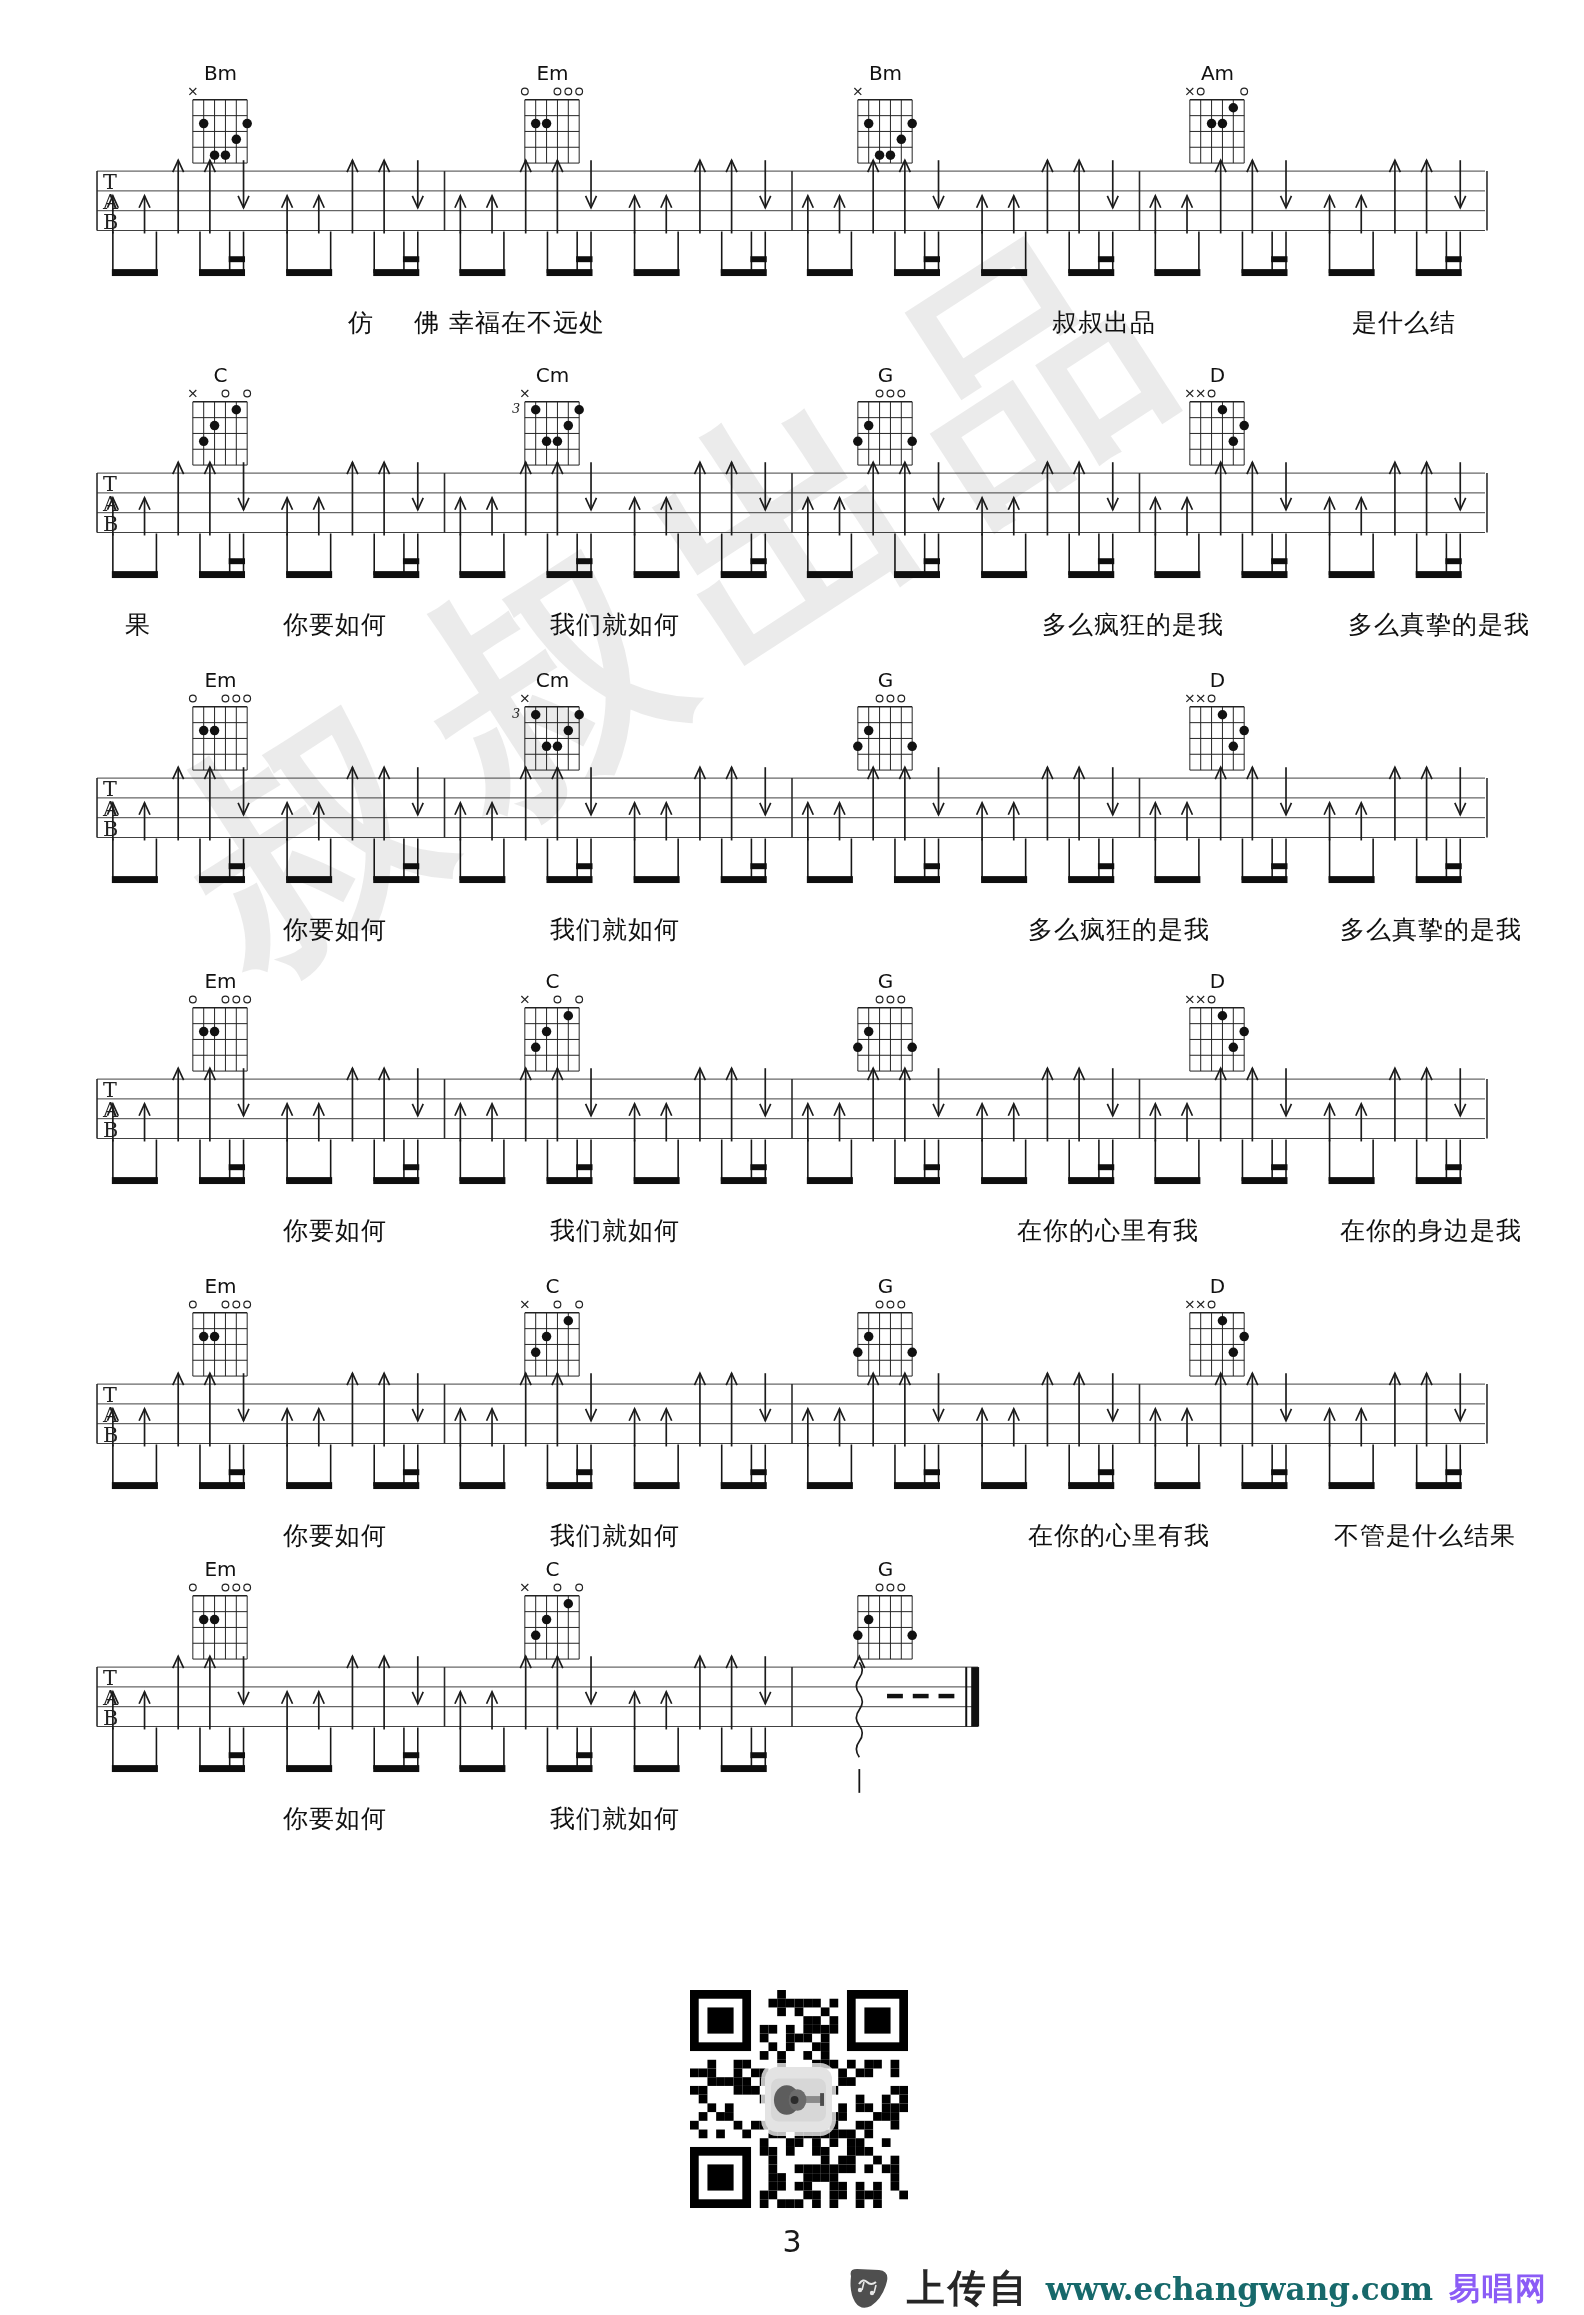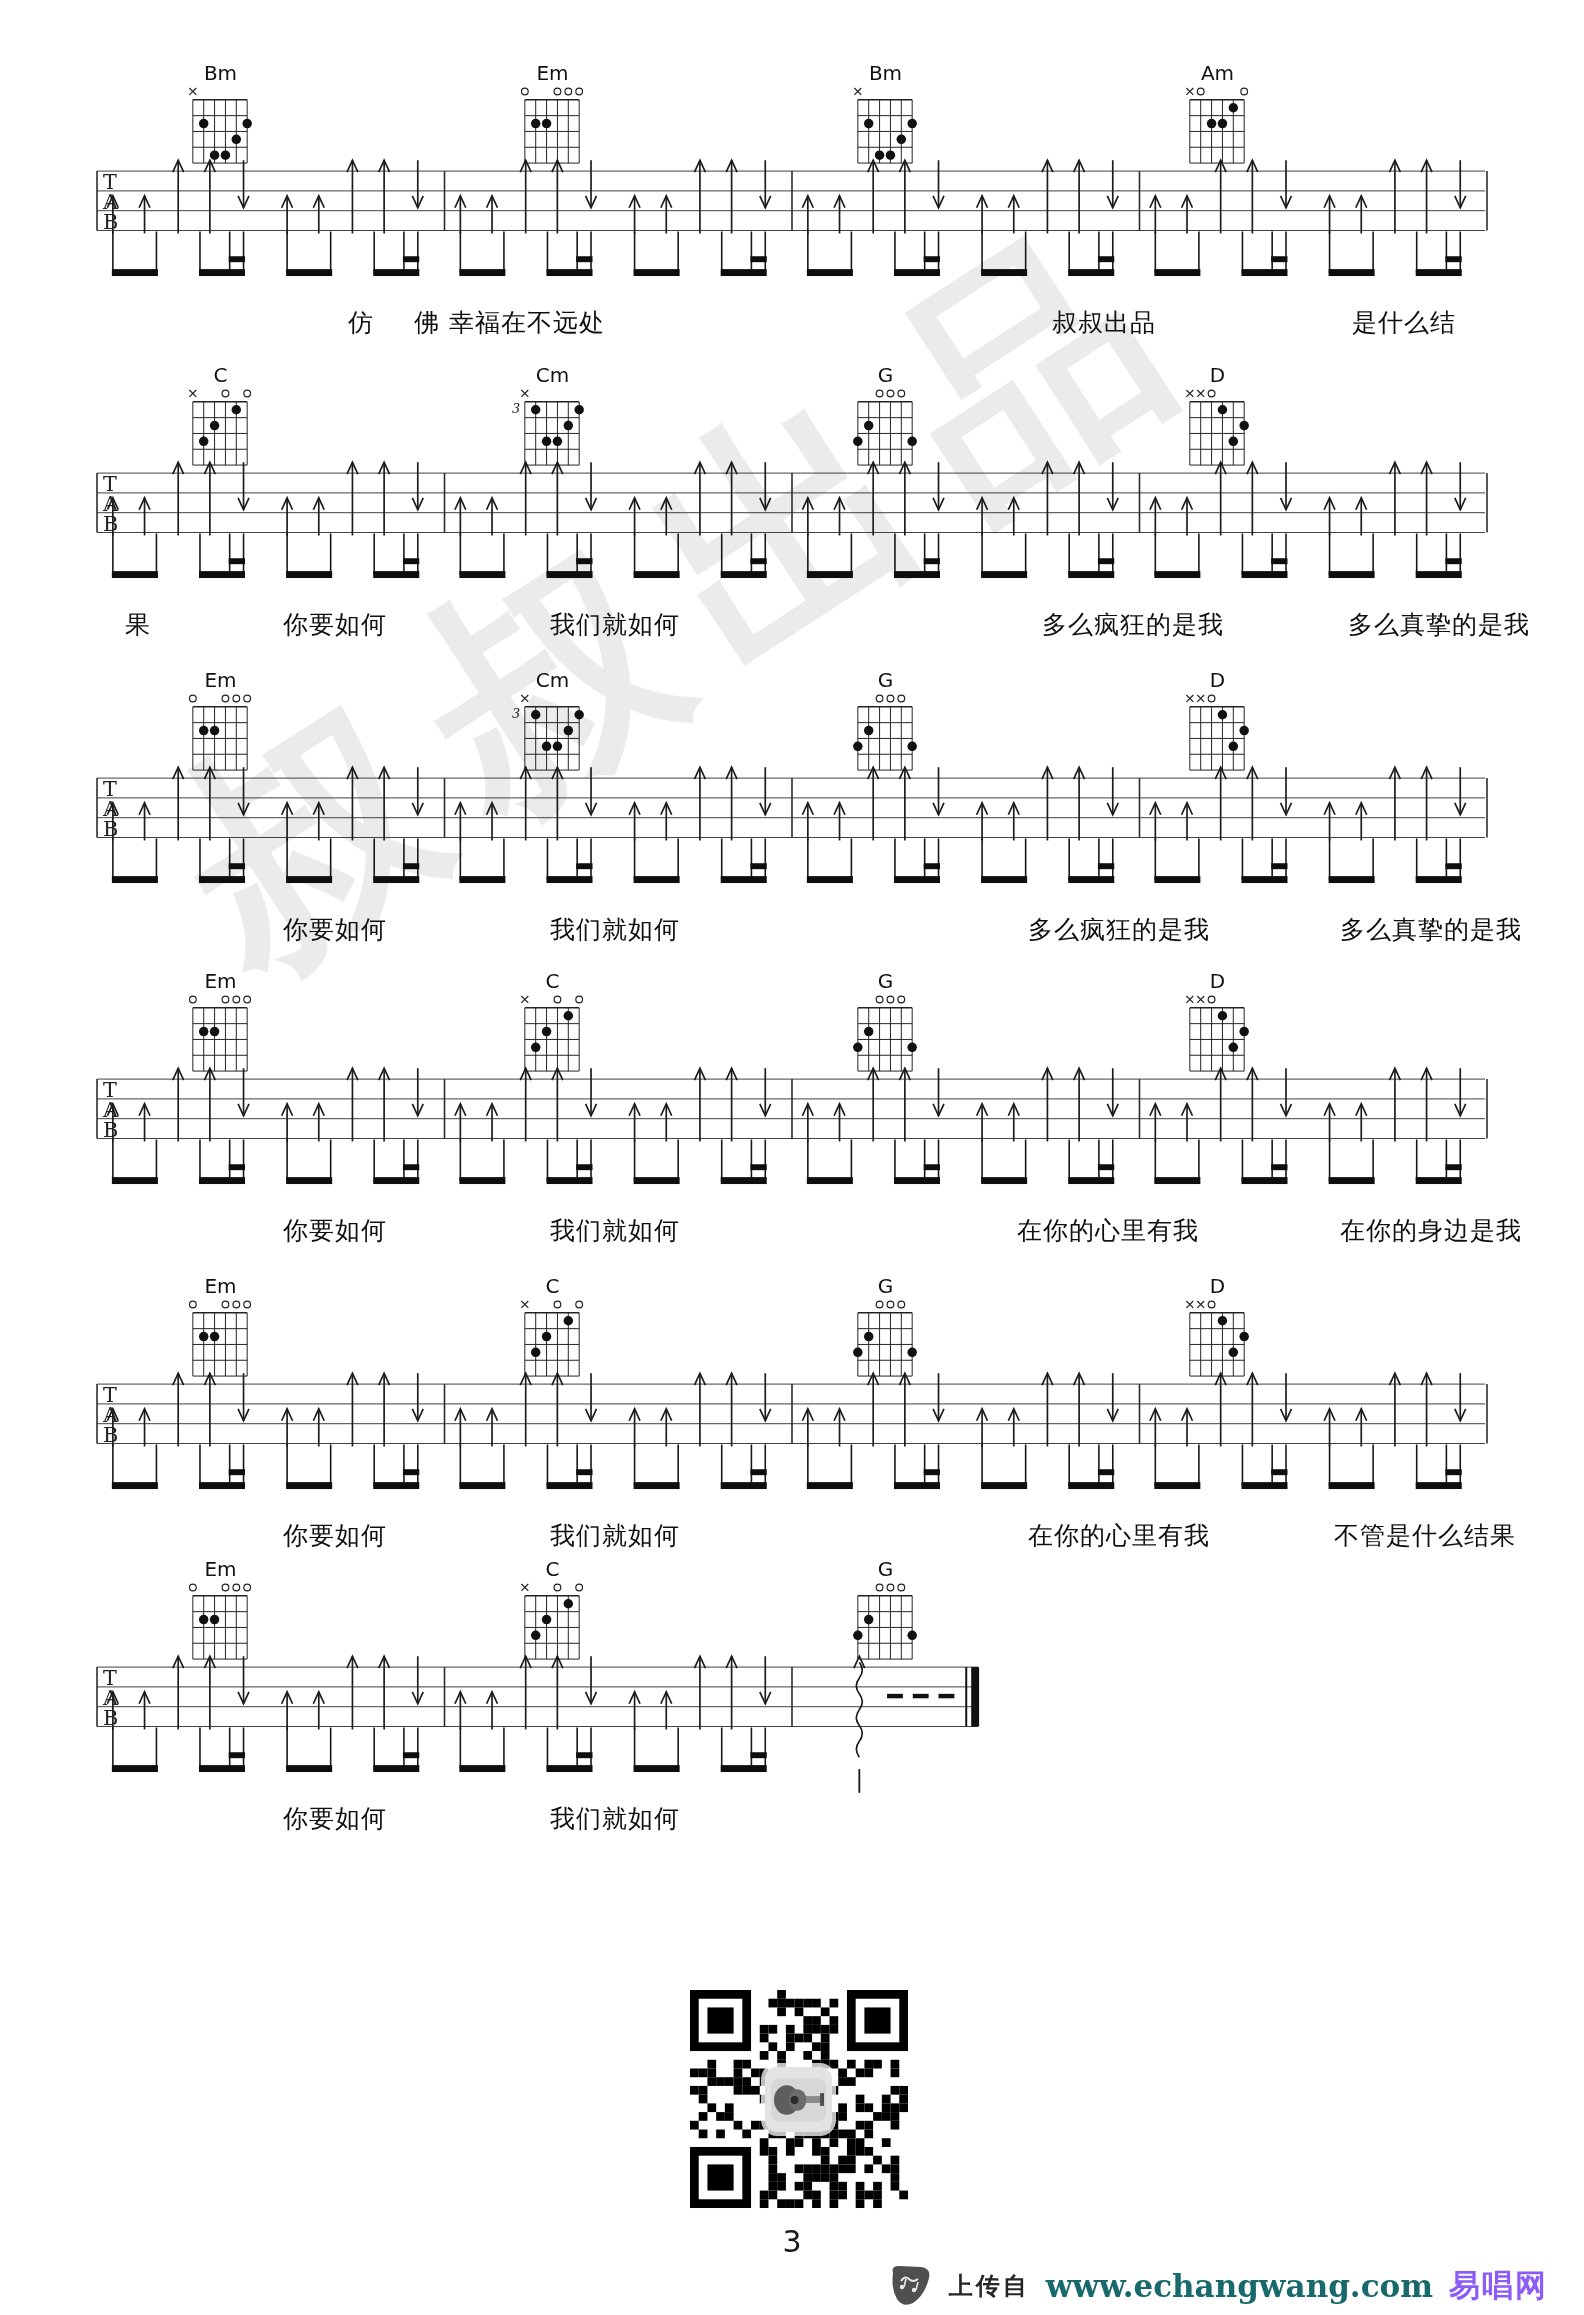--- a/index.html
+++ b/index.html
@@ -13,21 +13,21 @@
   .chord{position:absolute;width:83px;text-align:center;}
   .chord .cname{font-size:20px;color:#111;height:22px;line-height:22px;}
   .lyric{position:absolute;top:244px;font-size:25px;letter-spacing:1px;color:#101010;white-space:nowrap;}
   .staff-svg{position:absolute;left:0;top:94px;}
   .qr{position:absolute;z-index:2;}
   .qr-logo{position:absolute;border-radius:12px;background:#e3e3e3;
            box-shadow:0 0 0 4px rgba(255,255,255,.75);display:flex;align-items:center;justify-content:center;}
   .pagenum{position:absolute;left:0;top:2224px;width:1584px;text-align:center;
            font-size:30px;color:#1a1a1a;z-index:2;}
   .footer{position:absolute;right:36px;top:2263px;display:flex;align-items:center;gap:16px;z-index:2;}
-  .footer .f-prefix{font-size:24px;font-weight:700;color:#262626;letter-spacing:3px;}
+  .footer .f-prefix{font-size:38px;font-weight:700;color:#262626;letter-spacing:3px;}
   .footer .f-url{font-family:"DejaVu Serif",serif;font-size:31px;font-weight:700;}
   .footer .f-site{font-size:31px;font-weight:700;color:#8b5cf6;letter-spacing:2px;}
 </style>
 </head>
 <body>
 
 <div class="page">
   <div class="watermark" style="color: rgba(60, 60, 60, 0.1);">叔叔出品</div>
   <div id="systems">
       <div class="system" style="top: 46px;">

